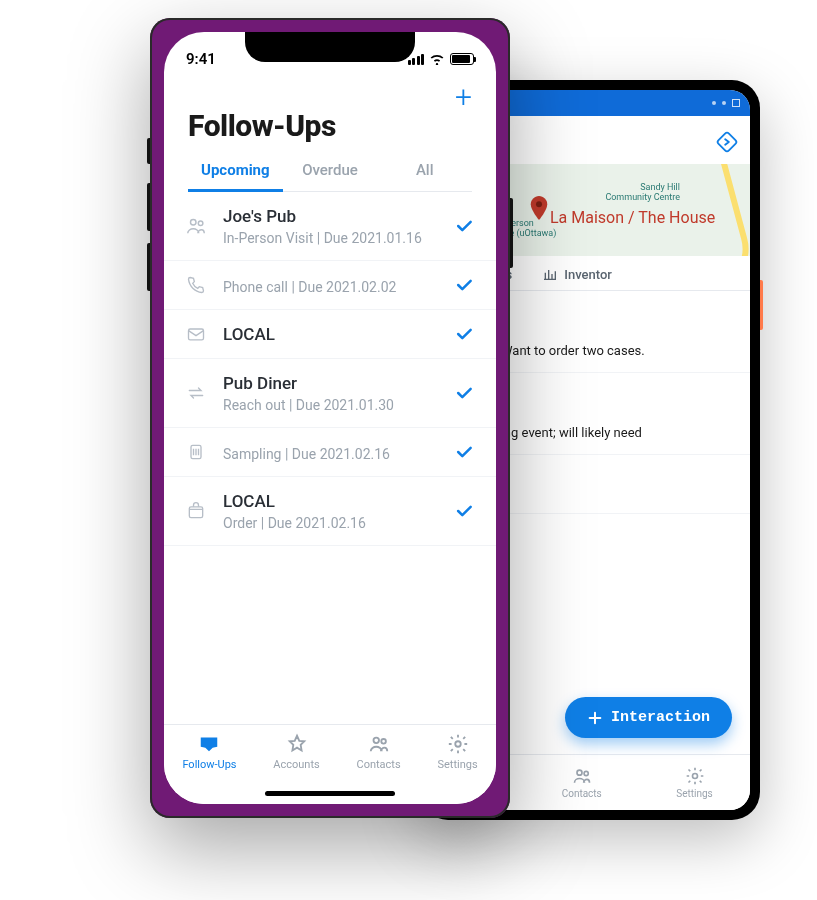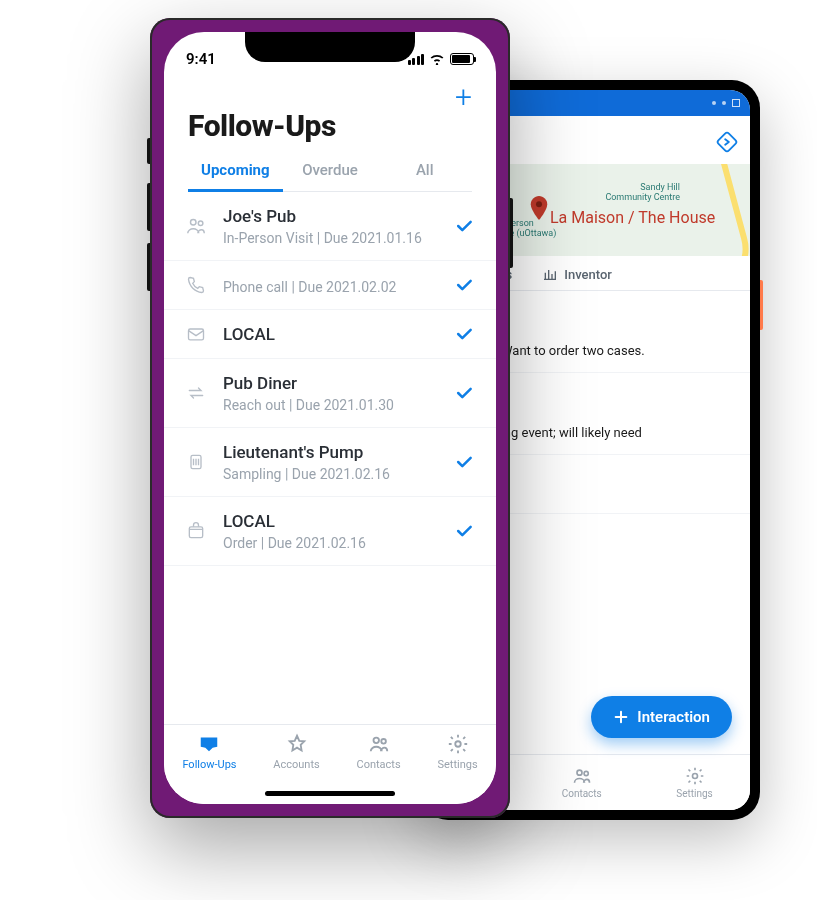--- a/index.html
+++ b/index.html
@@ -114,20 +114,21 @@
     background:#0f7fe6;
     color:#fff;
     border-radius:30px;
     padding: 12px 22px;
     font-size:15px;
     font-weight:600;
     display:flex;
     align-items:center;
     gap:8px;
     box-shadow:0 6px 14px rgba(15,127,230,.4);
+    font-family:Liberation Mono, monospace;
   }
   .android-bottom {
     height:56px;
     border-top:1px solid #e6e9ee;
     display:flex;
     justify-content:space-around;
     align-items:center;
     background:#fff;
   }
   .android-bottom .nav {
@@ -471,21 +472,20 @@
 
 
       <div class="ios-row">
         <span class="icon">
             <svg width="20" height="20" viewBox="0 0 24 24" fill="none" stroke="currentColor" stroke-width="1.6">
               <rect x="6" y="4" width="12" height="16" rx="2"></rect>
               <path d="M9 8v8M12 8v8M15 8v8"></path>
             </svg>
           </span>
         <div class="text">
-            <span class="name">Lieutenant's Pump</span>
             <span class="meta">Sampling | Due 2021.02.16</span>
           </div>
         <span class="check">
             <svg width="20" height="20" viewBox="0 0 24 24" fill="none" stroke="currentColor" stroke-width="3" stroke-linecap="round" stroke-linejoin="round">
               <path d="M5 12l5 5L20 7"></path>
             </svg>
           </span>
       </div>
 
       <div class="ios-row">

